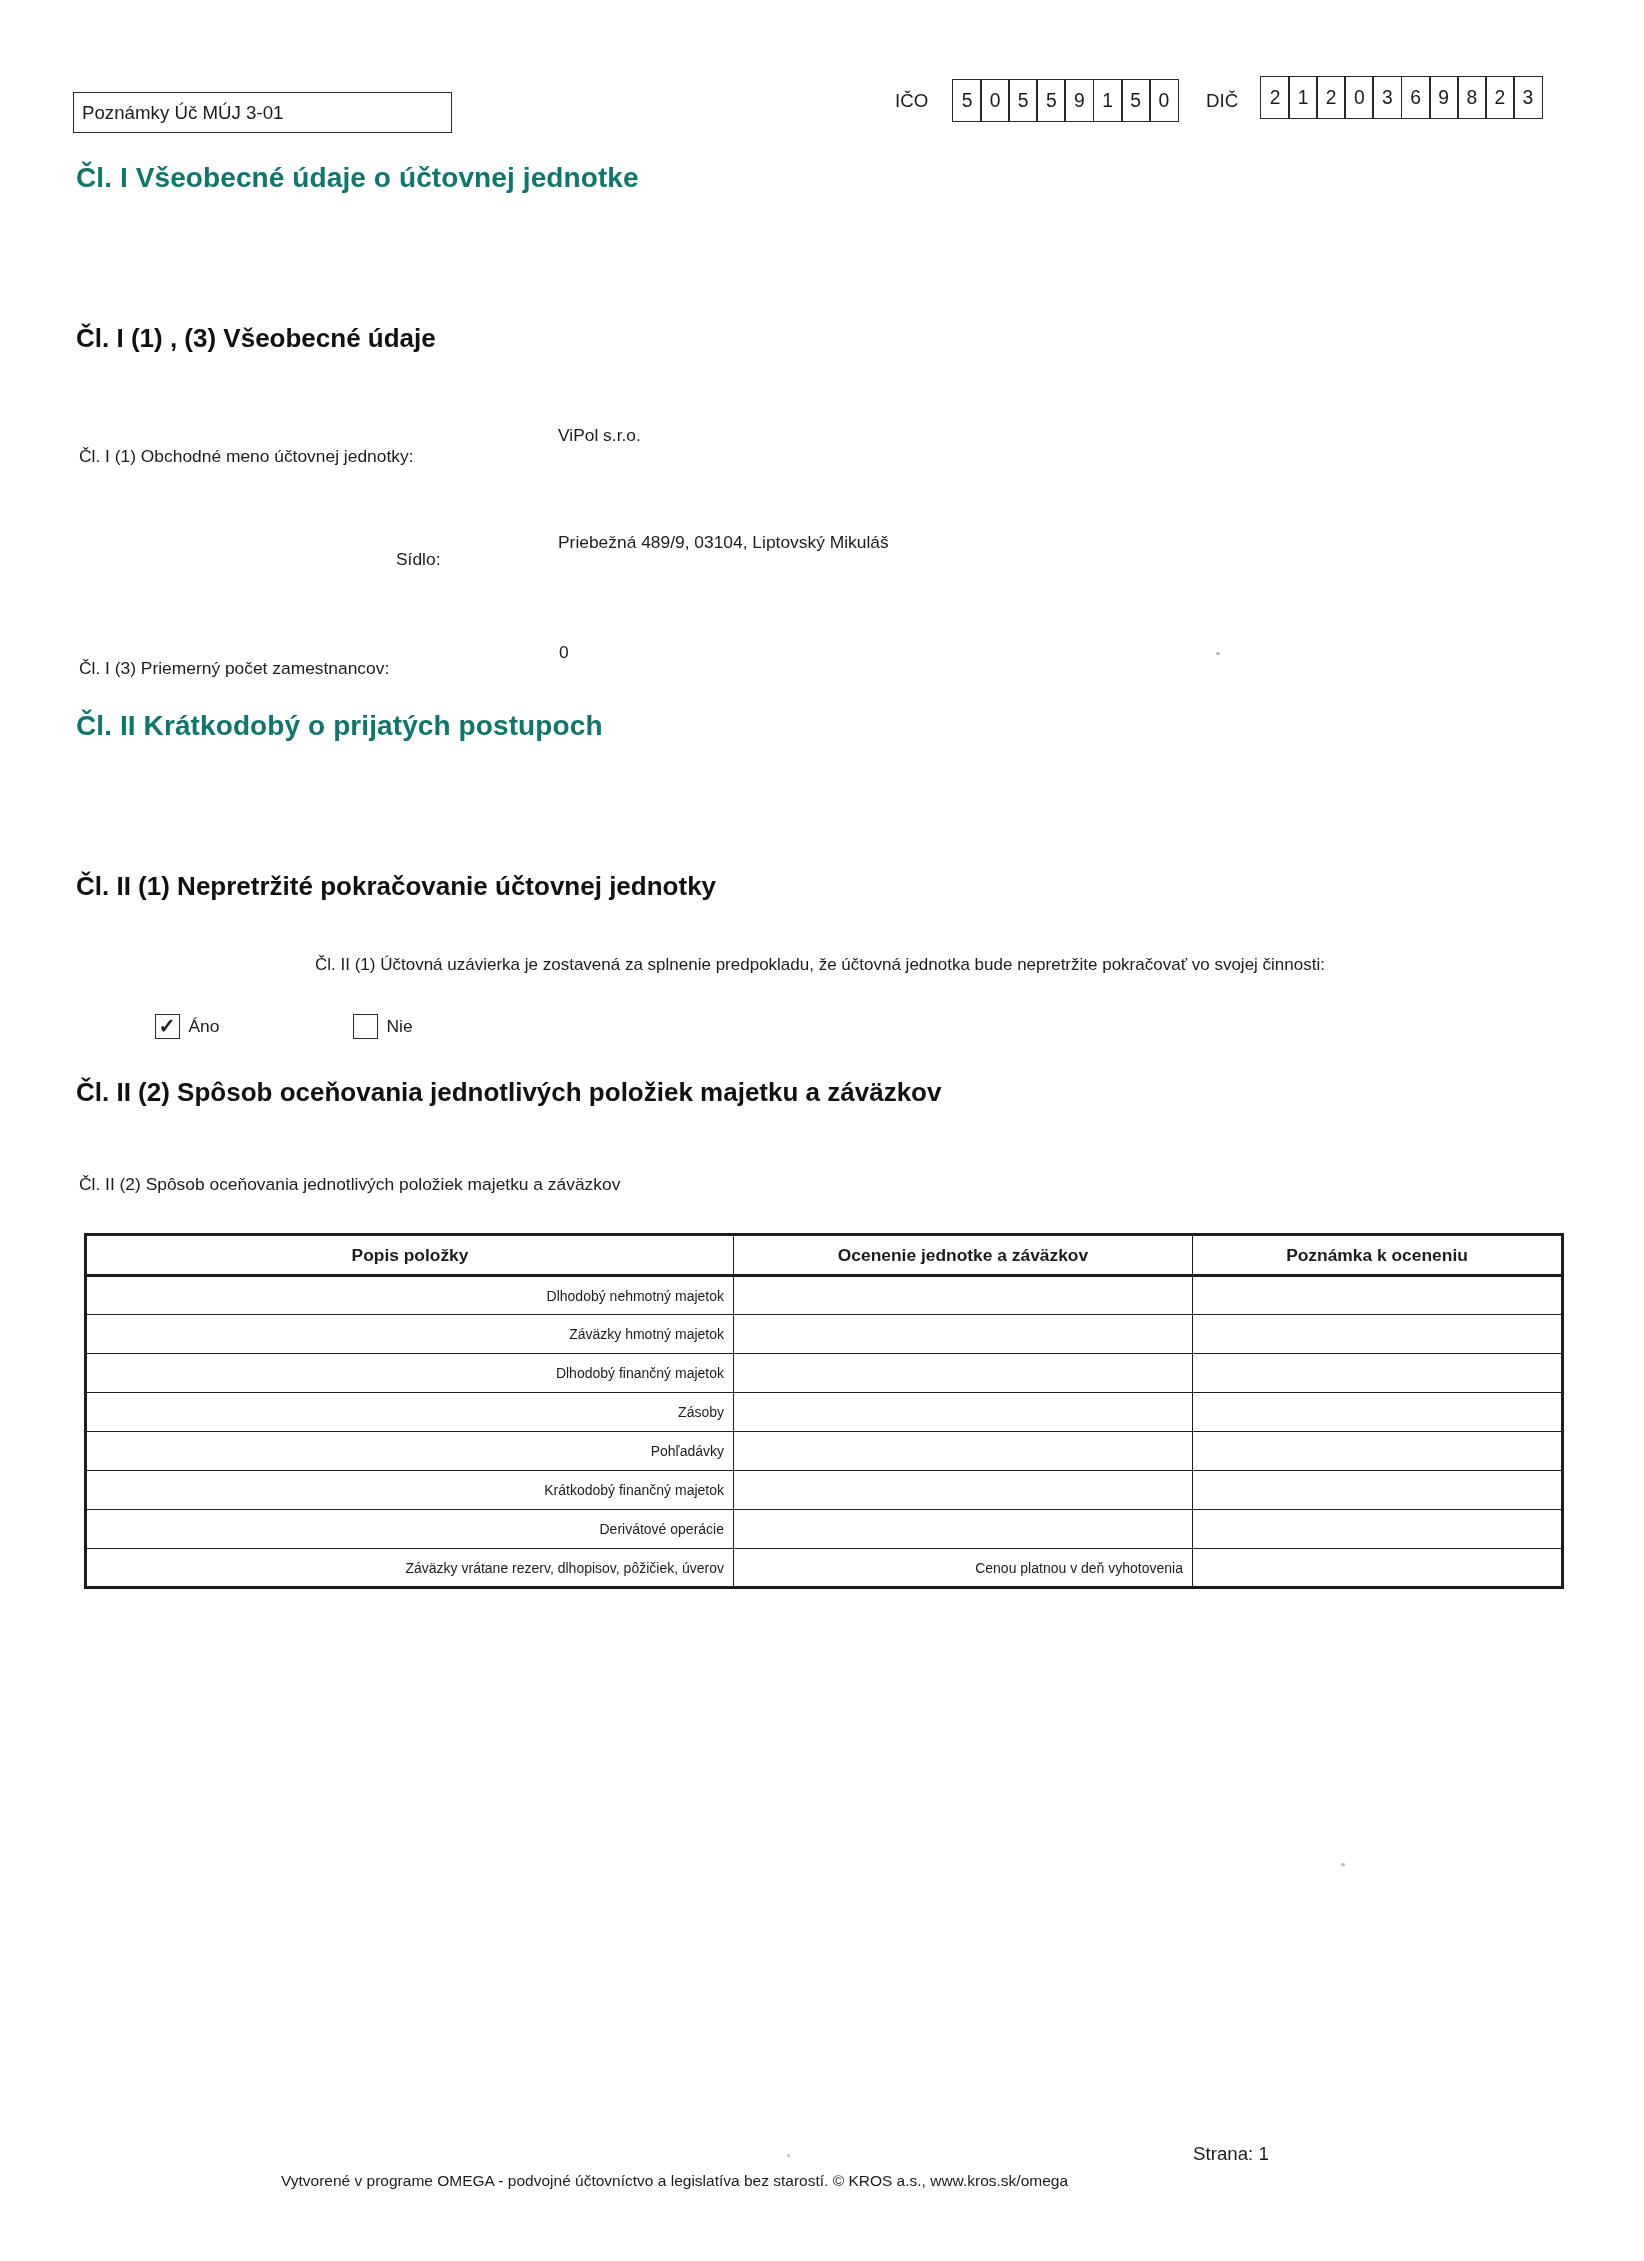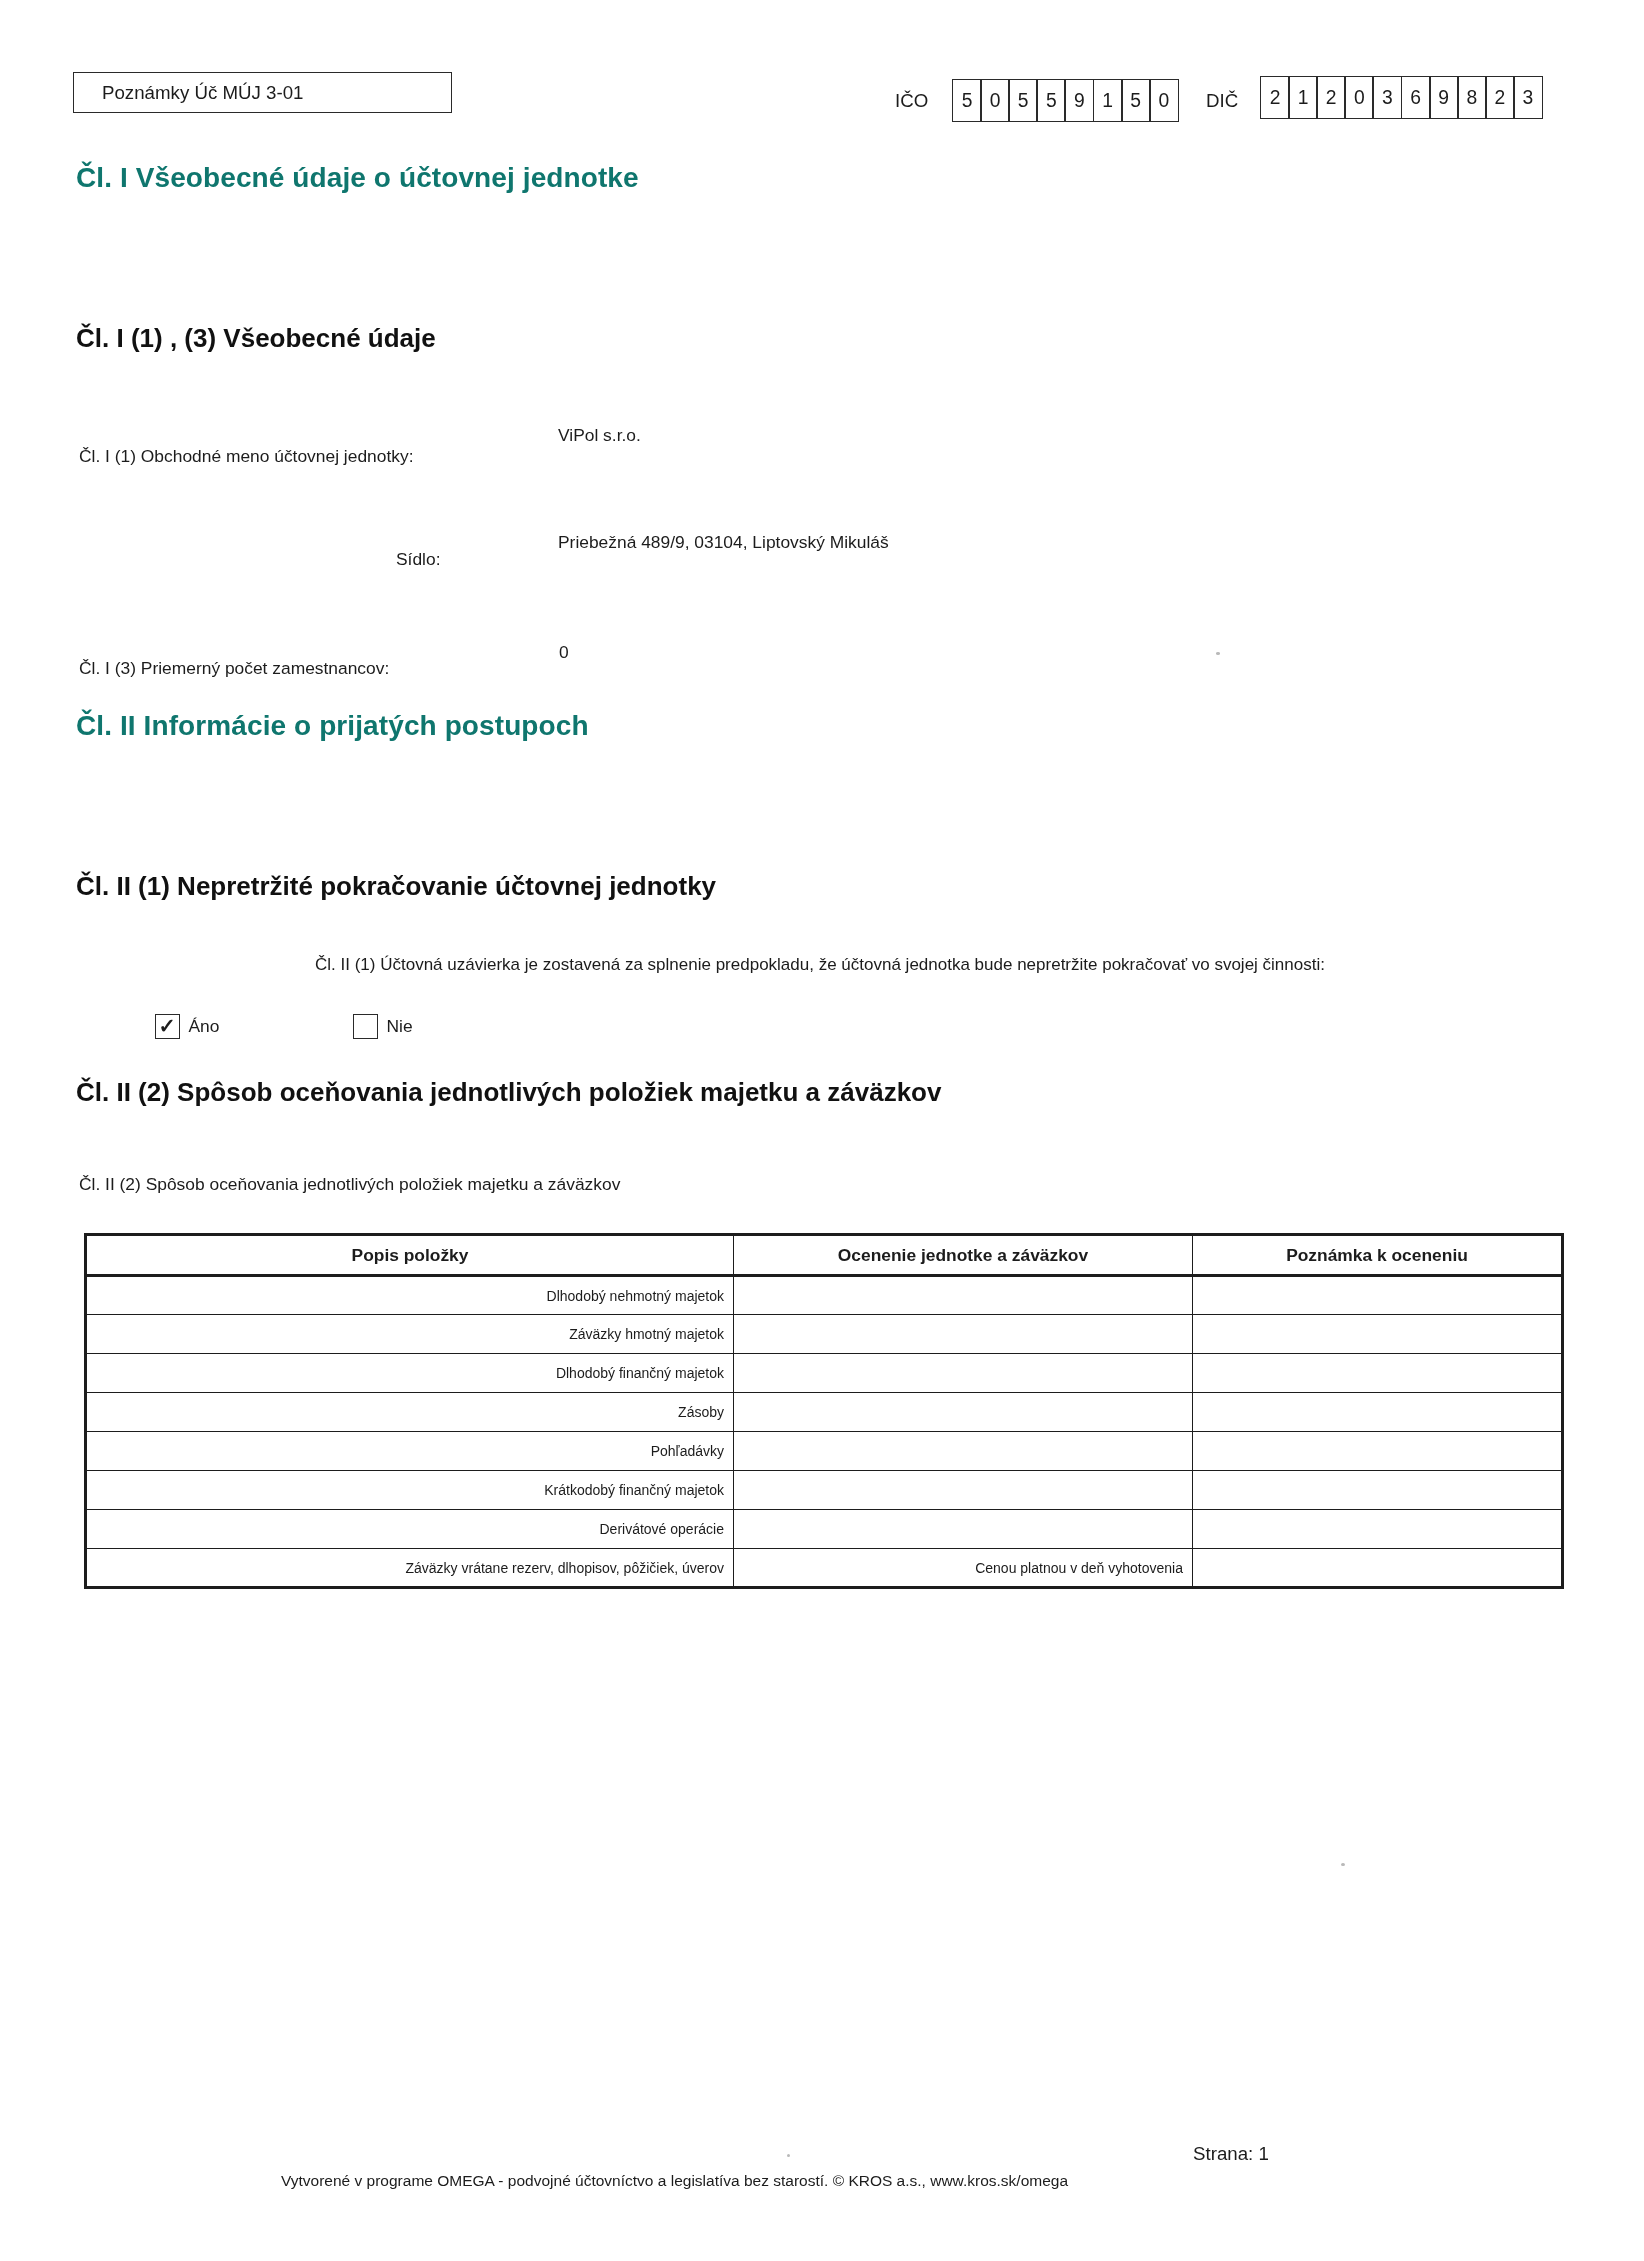--- a/index.html
+++ b/index.html
@@ -10,25 +10,25 @@
     height: 2261px;
     background: #ffffff;
     font-family: "Liberation Sans", sans-serif;
     color: #1c1c1c;
     overflow: hidden;
   }
   .abs { position: absolute; }
 
   
   .form-code-box {
-    left: 73px; top: 72px;
+    left: 73px; top: 92px;
     width: 379px; height: 41px;
     border: 1.9px solid #2a2a2a;
     display: flex; align-items: center;
-    padding-left: 28px;
+    padding-left: 8px;
     font-size: 18.7px;
   }
 
   .id-label { font-size: 18.7px; top: 90px; }
 
   .digit-row { display: flex; }
   .digit-box {
     width: 30px; height: 43px;
     border: 1.9px solid #2a2a2a;
     margin-left: -1.9px;
@@ -131,21 +131,21 @@
 
   <div class="abs lbl" style="left:79px; top:446px;">Čl. I (1) Obchodné meno účtovnej jednotky:</div>
   <div class="abs val" style="left:558px; top:425px;">ViPol s.r.o.</div>
 
   <div class="abs lbl" style="left:396px; top:549px;">Sídlo:</div>
   <div class="abs val" style="left:558px; top:532px;">Priebežná 489/9, 03104, Liptovský Mikuláš</div>
 
   <div class="abs lbl" style="left:79px; top:658px;">Čl. I (3) Priemerný počet zamestnancov:</div>
   <div class="abs val" style="left:559px; top:642px;">0</div>
 
-  <div class="abs h-main" style="left:76px; top:710px;">Čl. II Informácie o prijatých postupoch</div>
+  <div class="abs h-main" style="left:76px; top:710px;">Čl. II Krátkodobý o prijatých postupoch</div>
 
   <div class="abs h-sub" style="left:76px; top:871px;">Čl. II (1) Nepretržité pokračovanie účtovnej jednotky</div>
 
   <div class="abs body-text" style="left:79px; top:955px;">Čl. II (1) Účtovná uzávierka je zostavená za splnenie predpokladu, že účtovná jednotka bude nepretržite pokračovať vo svojej činnosti:</div>
 
   <div class="abs chk-group" style="left:155px; top:1014px;">
     <div class="chk-box">✓</div>
     <div class="chk-label">Áno</div>
   </div>
   <div class="abs chk-group" style="left:353px; top:1014px;">

